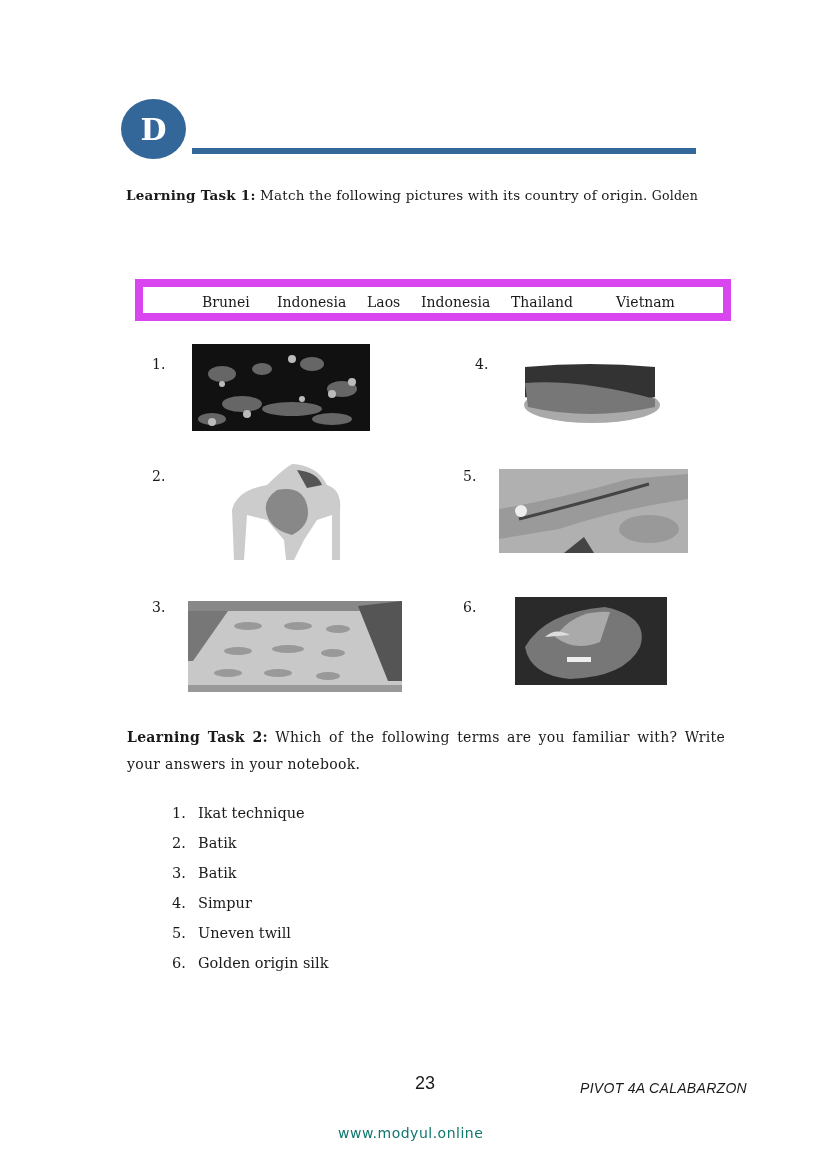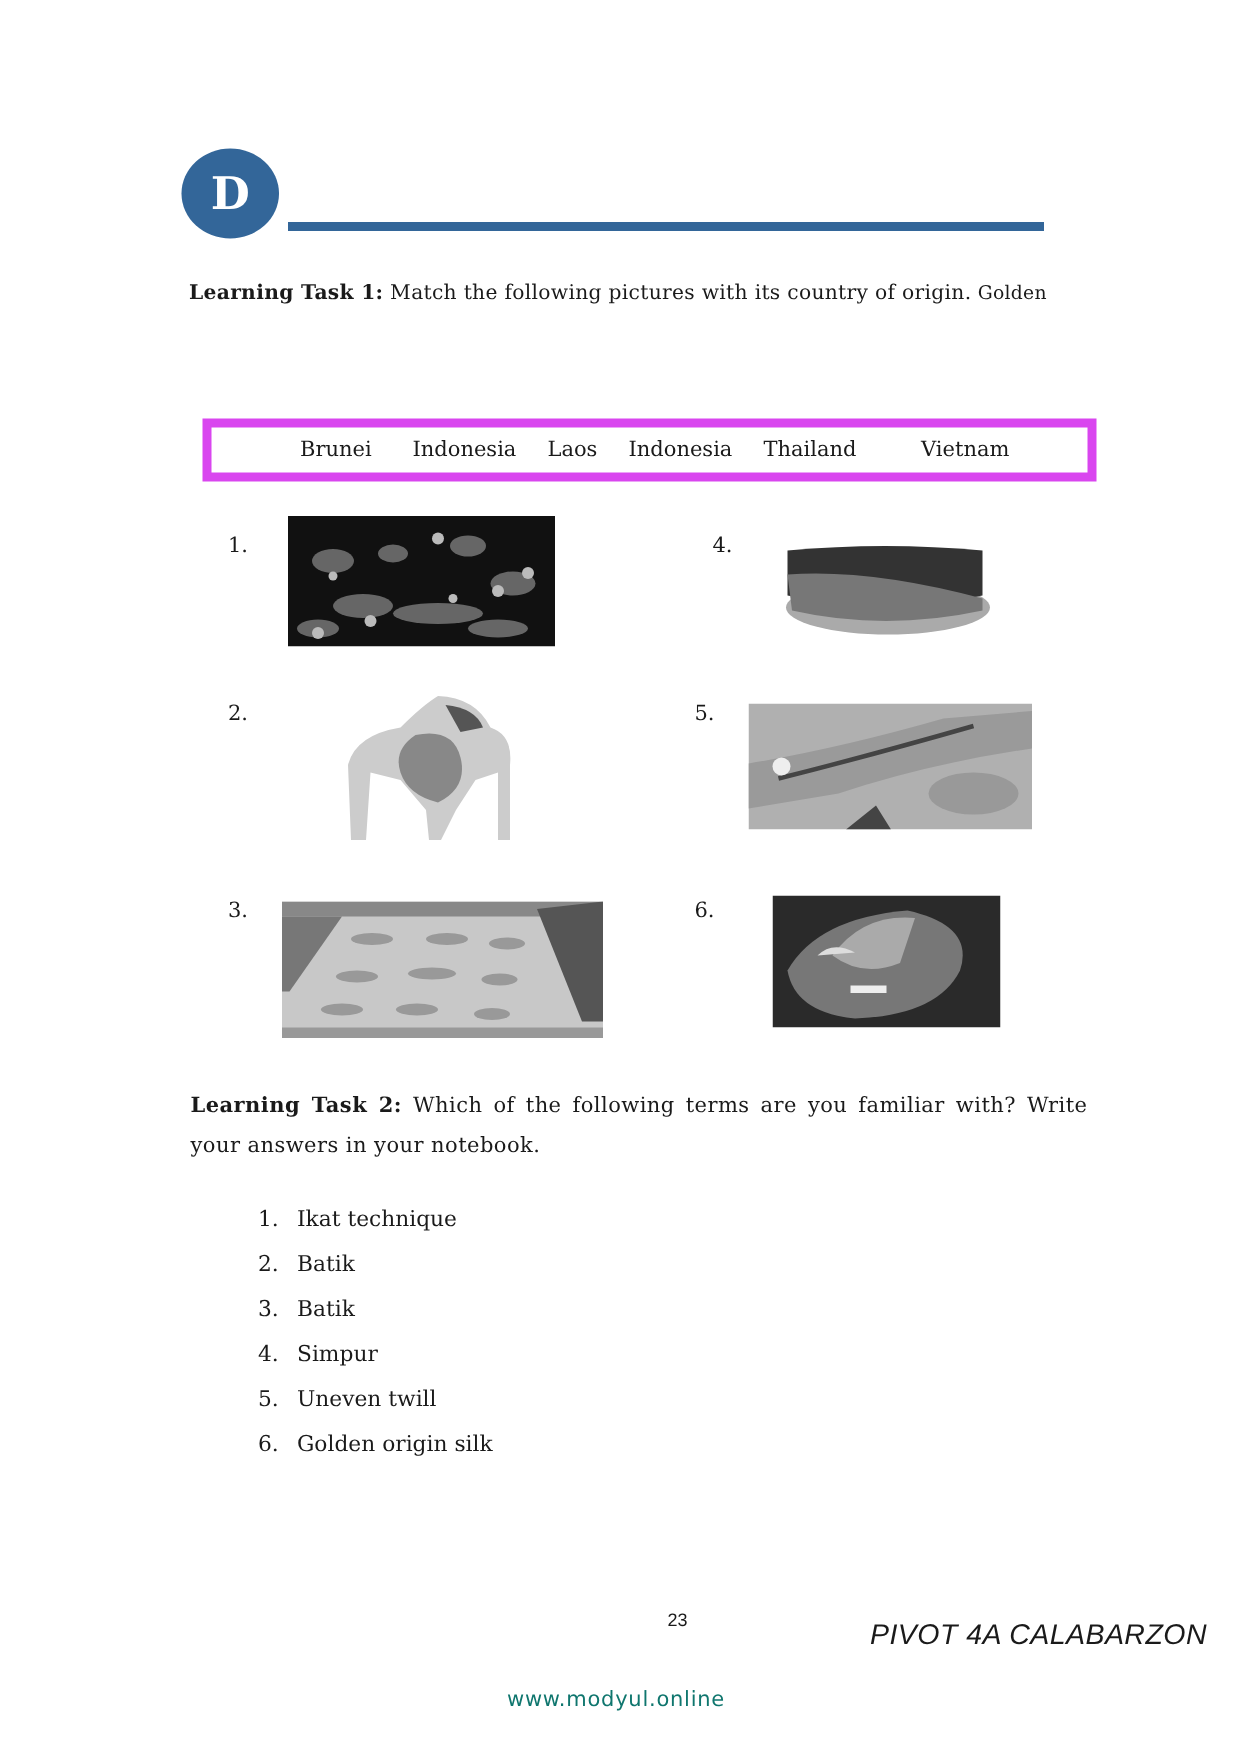--- a/index.html
+++ b/index.html
@@ -8,34 +8,34 @@
   .abs { position: absolute; }
 
   .section-badge { left: 121px; top: 99px; width: 65px; height: 60px; border-radius: 50%;
                    background: #336699; color: #fff; display: flex; align-items: center; justify-content: center;
                    font-family: "DejaVu Serif", serif; font-weight: bold; font-size: 30px; }
   .section-rule { left: 192px; top: 148px; width: 504px; height: 6px; background: #336699; }
   .task1 { left: 126px; top: 185px; width: 618px; font-size: 13.5px; line-height: 20px; letter-spacing: 0.2px; }
   .task1 .small { font-size: 12.5px; }
   .task-label { font-weight: bold; }
 
-  .country-box { left: 135px; top: 279px; width: 596px; height: 42px; border: 6px solid #d946ef; box-sizing: border-box; }
+  .country-box { left: 135px; top: 279px; width: 596px; height: 42px; border: 8px solid #d946ef; box-sizing: border-box; }
   .country { position: absolute; top: 7px; font-size: 14px; }
 
   .num { font-size: 14px; }
   .pic { position: absolute; }
 
   .task2 { left: 127px; top: 724px; width: 598px; font-size: 14px; line-height: 27px; text-align: justify; letter-spacing: 0.3px; }
 
   .term-list { left: 172px; top: 805px; list-style: none; margin: 0; padding: 0; font-size: 14.5px; }
   .term-list li { height: 30px; display: flex; }
   .term-num { width: 26px; }
 
-  .page-num { left: 445px; top: 1073px; font-family: "Liberation Sans", sans-serif; font-size: 12px; }
-  .footer-brand { left: 580px; top: 1080px; font-family: "Liberation Sans", sans-serif; font-style: italic; font-size: 19px; letter-spacing: 0.3px; }
+  .page-num { left: 415px; top: 1073px; font-family: "Liberation Sans", sans-serif; font-size: 18px; }
+  .footer-brand { left: 580px; top: 1080px; font-family: "Liberation Sans", sans-serif; font-style: italic; font-size: 14px; letter-spacing: 0.3px; }
   .watermark { left: 338px; top: 1125px; font-family: "DejaVu Sans", sans-serif; font-size: 14px; color: #0f766e; letter-spacing: 0.5px; }
 </style>
 </head>
 <body>
 
 <div class="abs section-badge">
   <span>D</span>
 </div>
 <div class="abs section-rule"></div>
 

